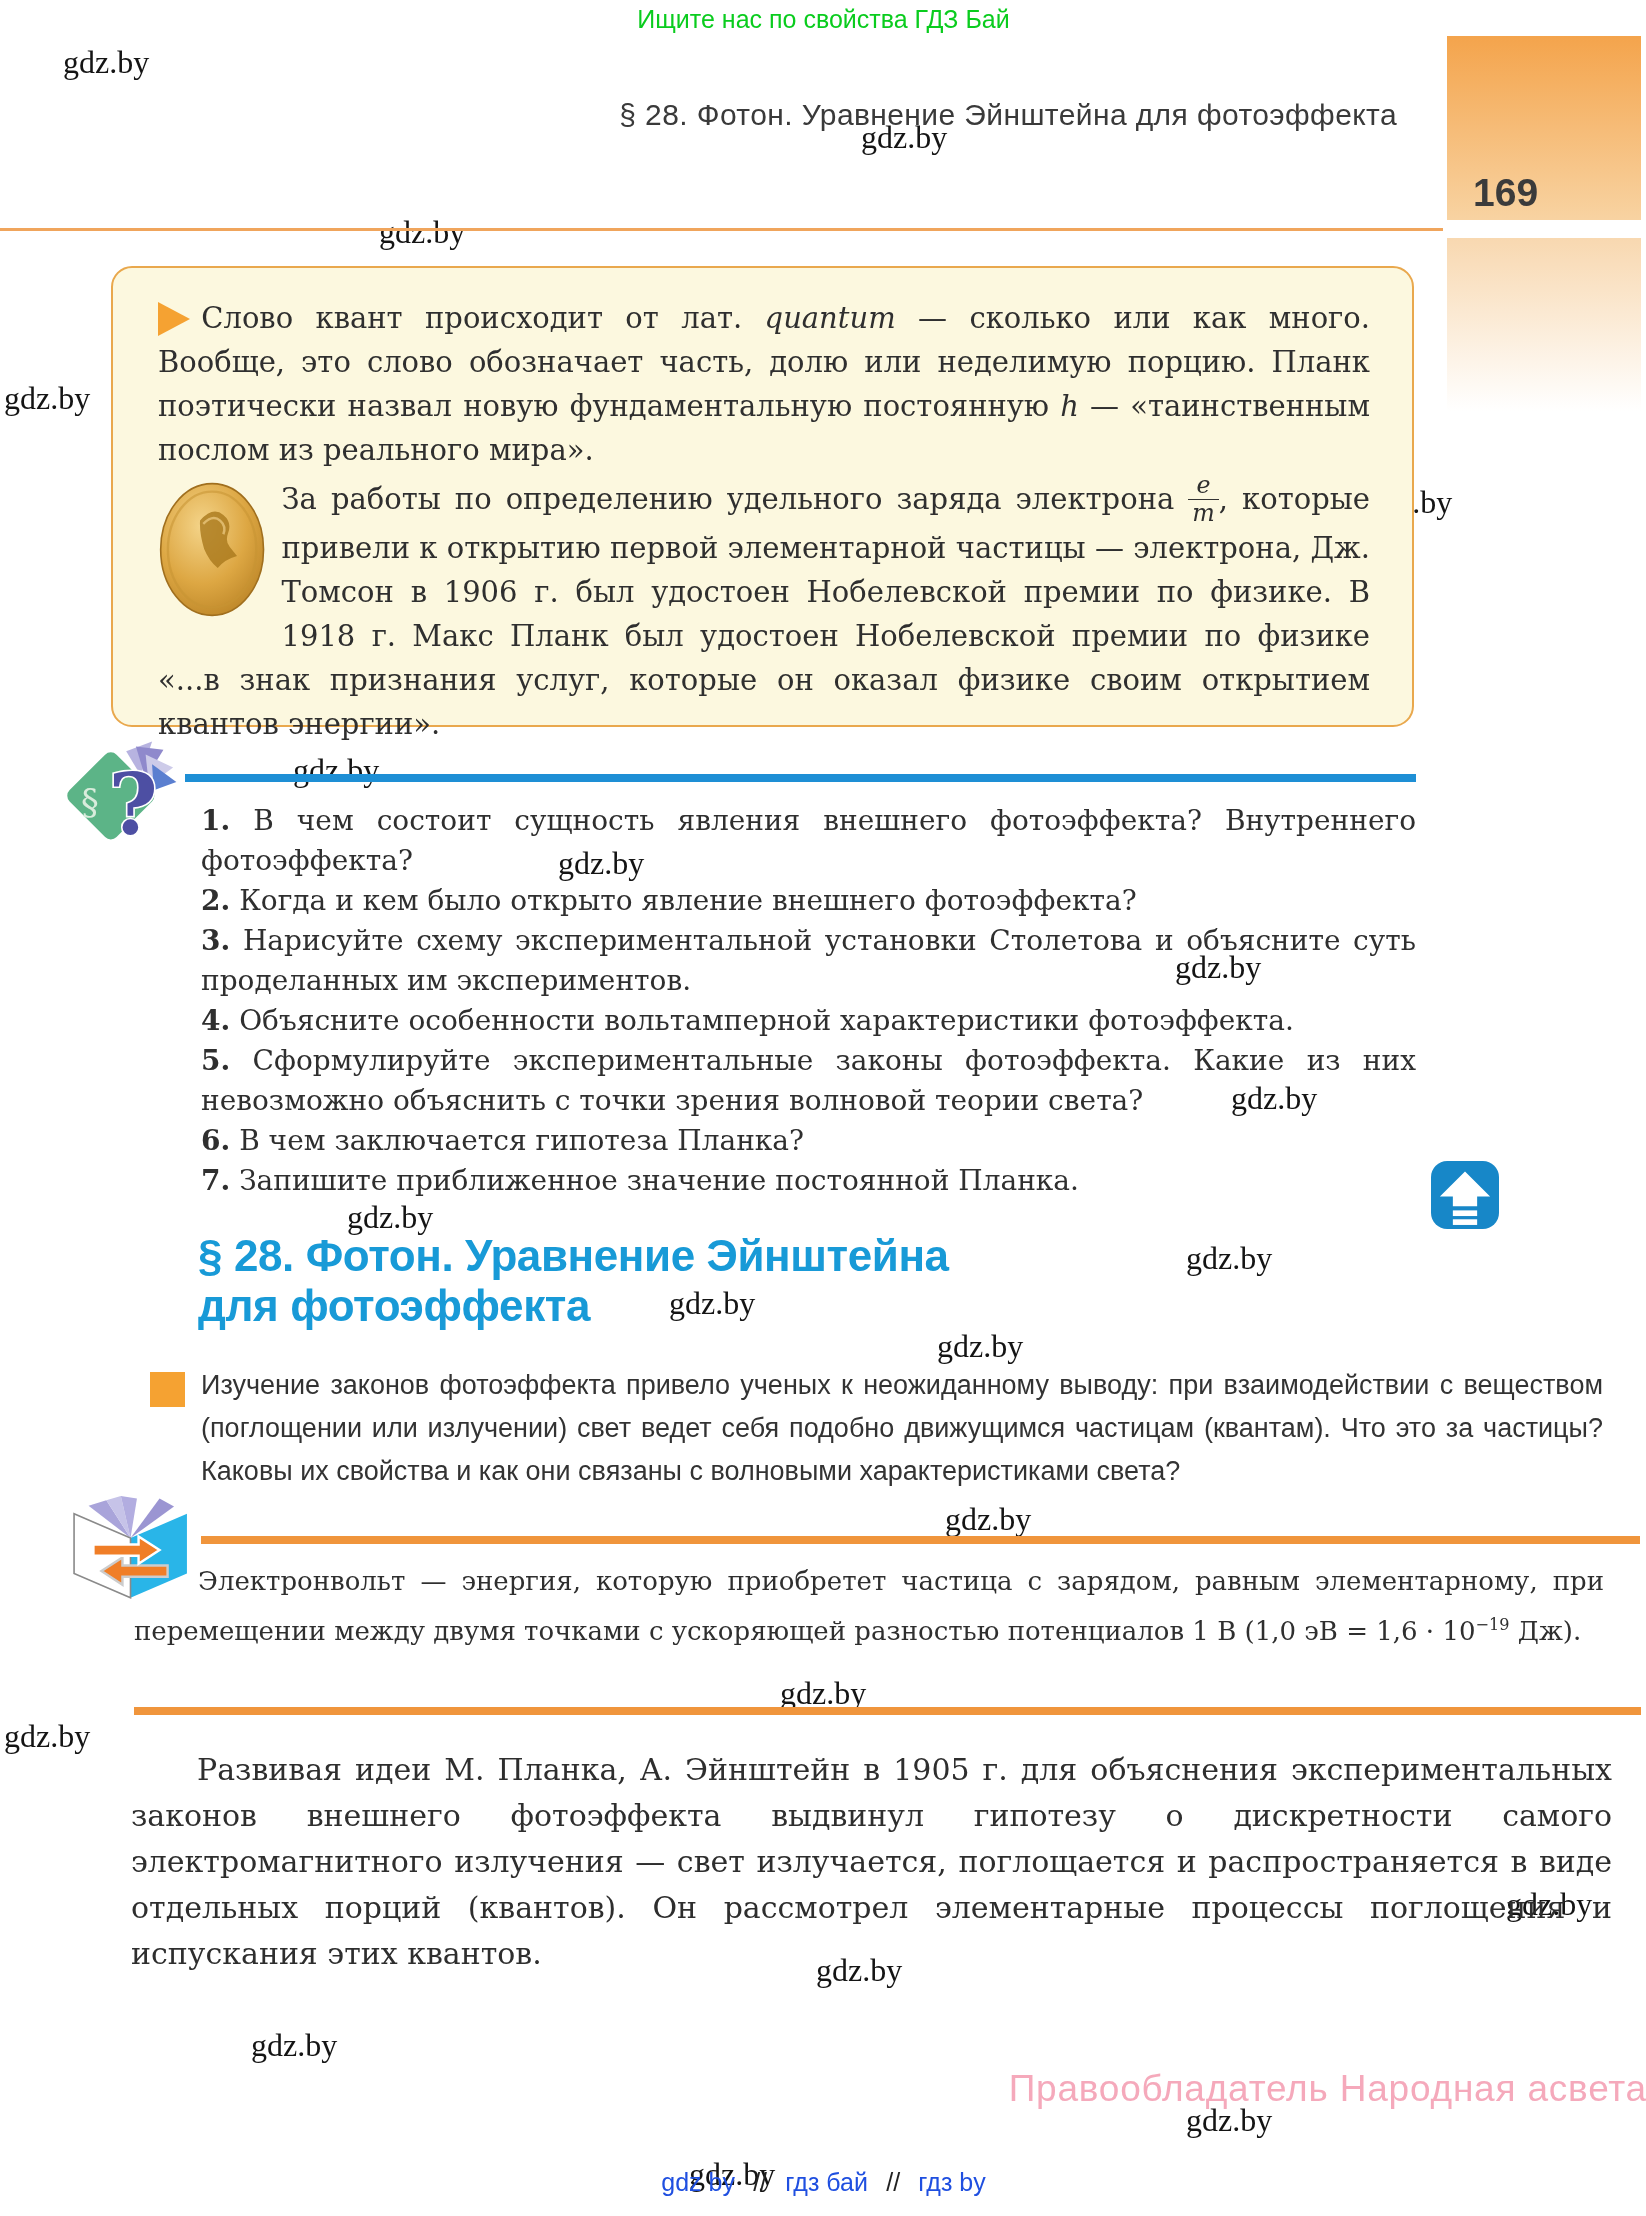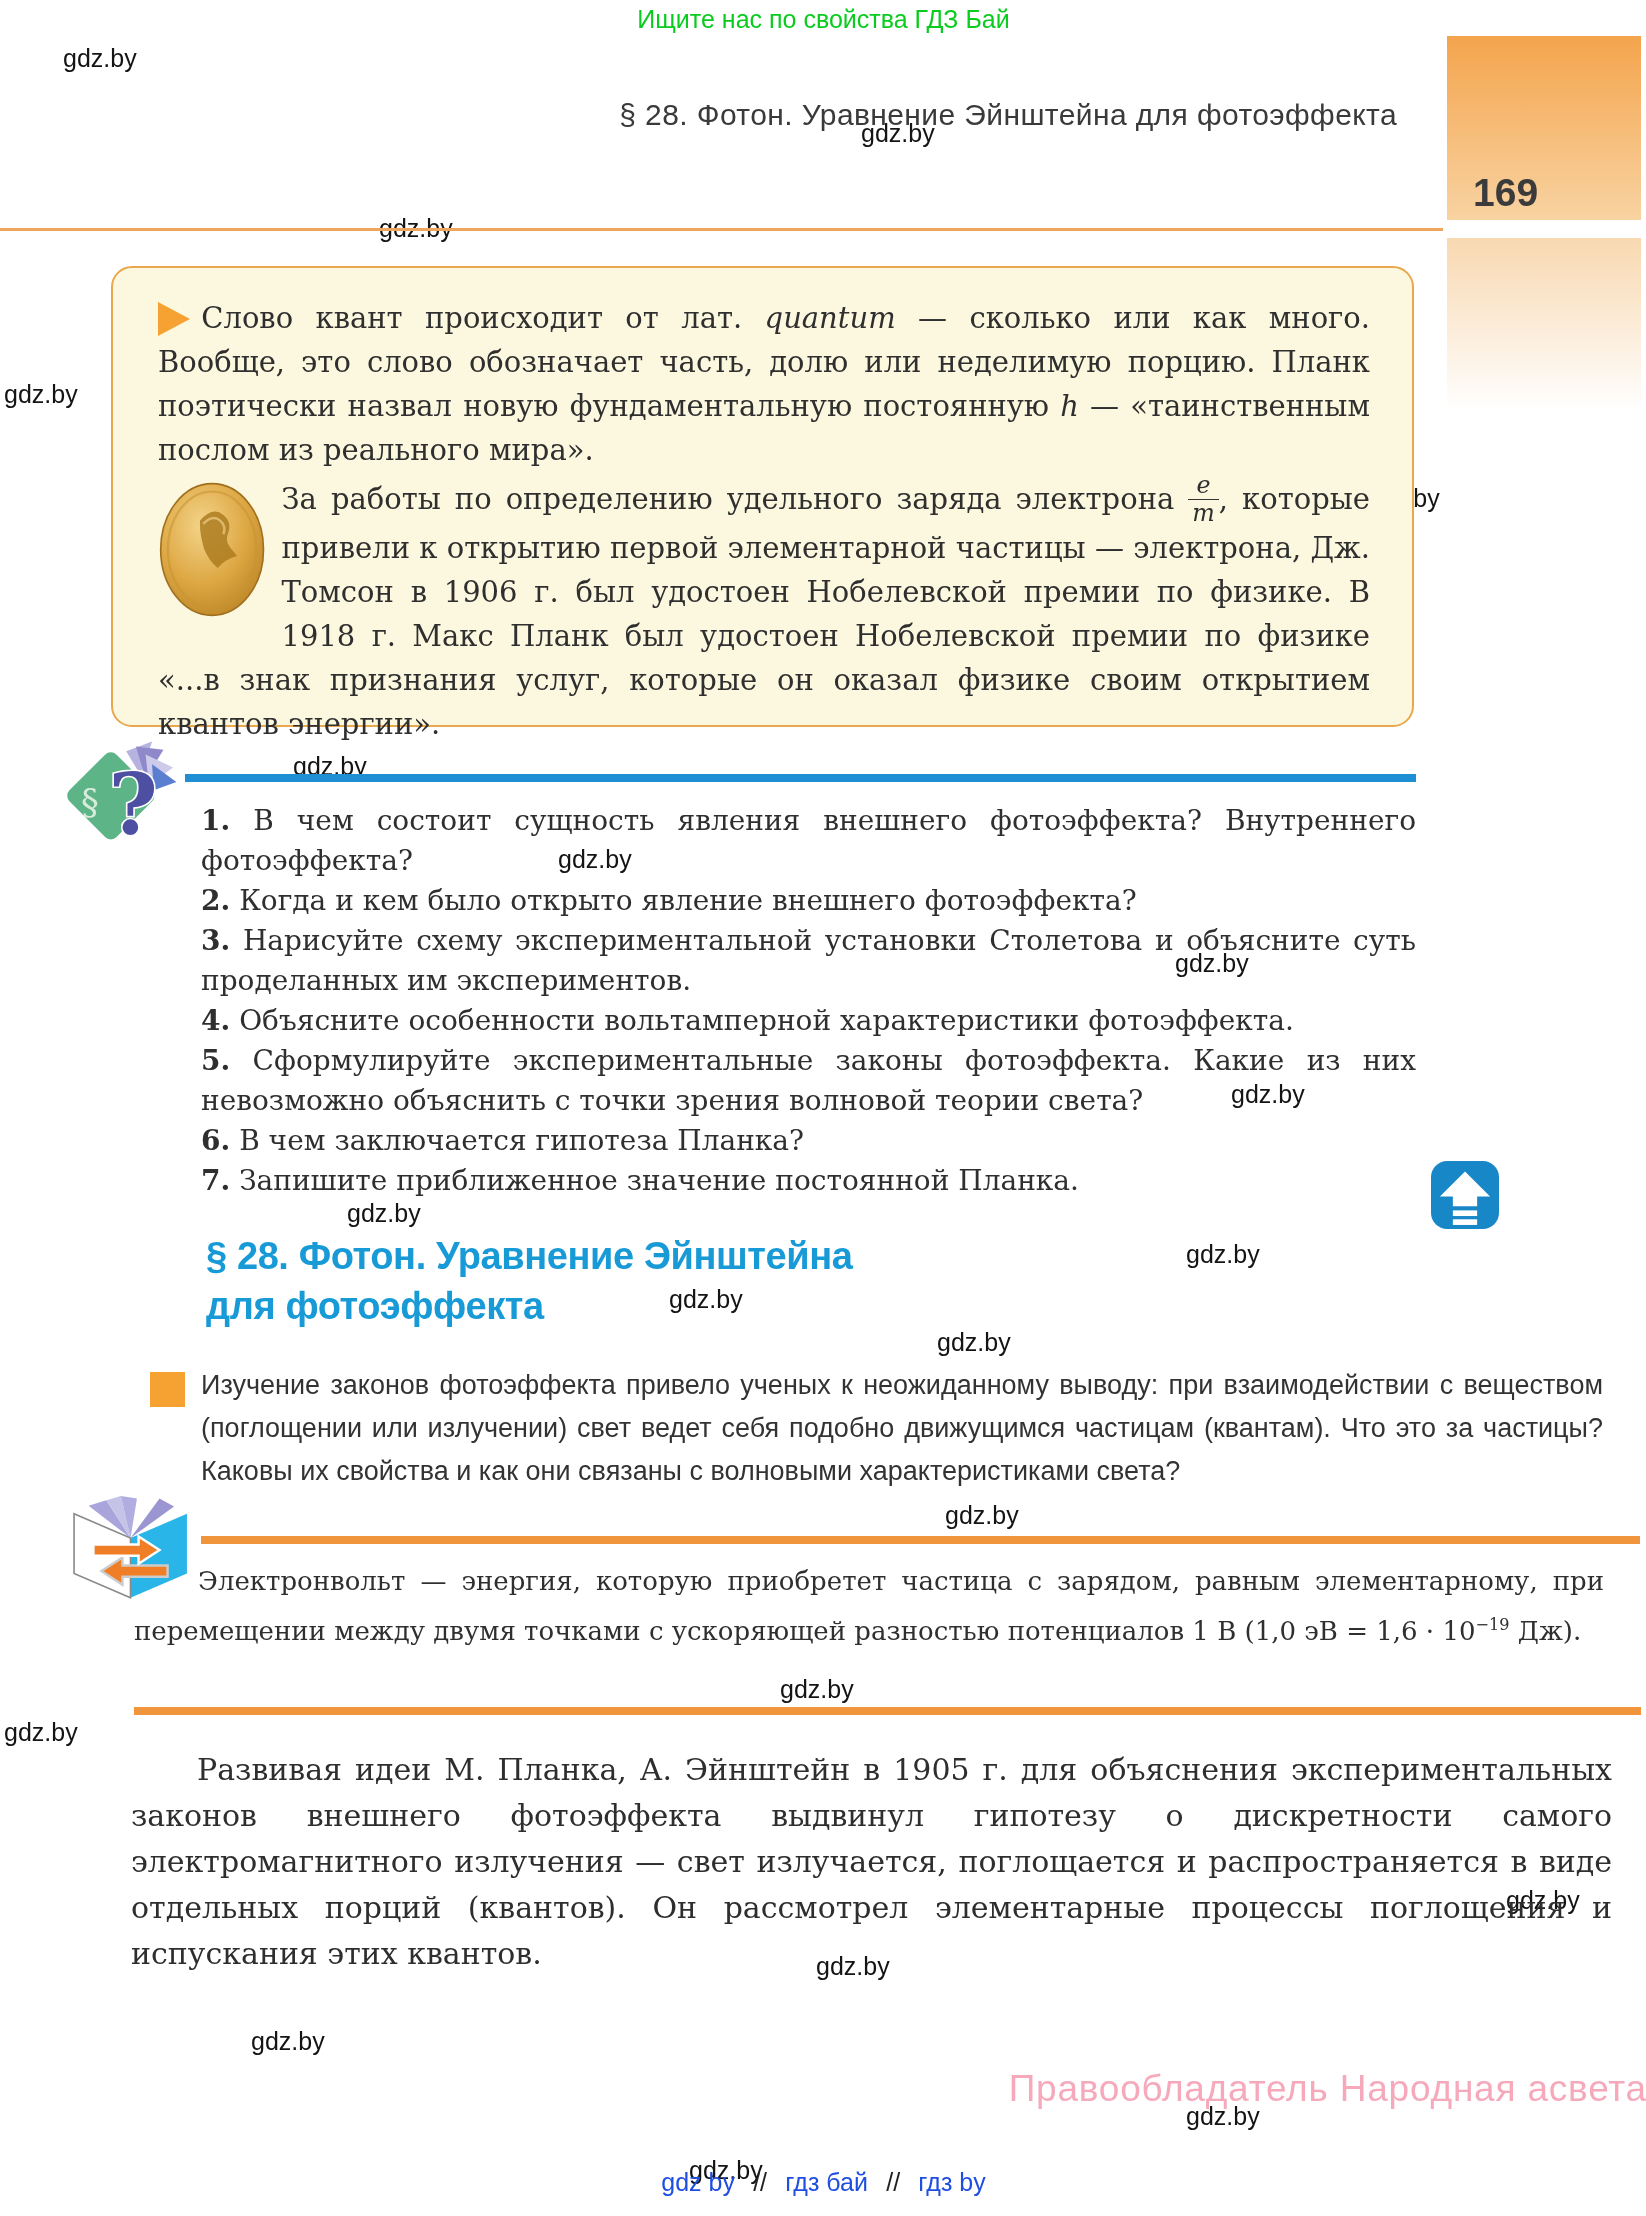--- a/index.html
+++ b/index.html
@@ -3,21 +3,21 @@
 <meta charset="utf-8">
 <style>
   * { margin:0; padding:0; box-sizing:border-box; }
   body { background:#888; }
   .page { position:relative; width:1647px; height:2216px; background:#ffffff;
           font-family:"DejaVu Serif", serif; color:#2e2e2e; overflow:hidden; margin:0 auto; }
 
   .banner { position:absolute; left:0; right:0; top:4.8px; text-align:center;
             font-family:"Liberation Sans", sans-serif; font-size:25px; color:#0acc1e; }
 
-  .wm { position:absolute; font-family:Liberation Sans, sans-serif; font-size:25px;
+  .wm { position:absolute; font-family:Liberation Serif, serif; font-size:32px;
         color:#141414; white-space:nowrap; }
 
   .header-title { position:absolute; right:250px; top:98px;
                   font-family:"Liberation Sans", sans-serif; font-size:30px; color:#3a3a3a;
                   letter-spacing:0.4px; white-space:nowrap; }
   .num-box { position:absolute; left:1447px; top:36px; width:194px; height:184px;
              background:linear-gradient(180deg,#f4a44c 0%,#f8d3a2 100%); }
   .num-box .num { position:absolute; left:26px; bottom:4.8px;
                   font-family:"Liberation Sans", sans-serif; font-weight:bold;
                   font-size:39px; color:#3b3b3b; }
@@ -41,23 +41,23 @@
 
   .q-icon { position:absolute; left:55px; top:740px; }
   .q-rule { position:absolute; left:185px; top:774px; width:1231px; height:8px; background:#1e8fd5; }
   .questions { position:absolute; left:201px; top:801px; width:1215px;
                font-size:28px; line-height:40px; text-align:justify; color:#2f2f2f; }
   .questions p { margin:0; }
   .questions b { font-weight:bold; }
 
   .top-btn { position:absolute; left:1431px; top:1161px; width:68px; height:68px; cursor:pointer; }
 
-  .sec-head { position:absolute; left:206px; top:1231px;
+  .sec-head { position:absolute; left:198px; top:1231px;
               font-family:"Liberation Sans", sans-serif; font-weight:bold;
-              font-size:38px; line-height:50px; color:#189ad7; letter-spacing:-0.4px; }
+              font-size:44px; line-height:50px; color:#189ad7; letter-spacing:-0.4px; }
 
   .sq { position:absolute; left:150px; top:1372px; width:35px; height:35px; background:#f5a232; }
   .sec-intro { position:absolute; left:201px; top:1364px; width:1402px;
                font-family:"Liberation Sans", sans-serif; font-size:27px; line-height:43px;
                color:#333; text-align:justify; }
 
   .book-icon { position:absolute; left:66px; top:1496px; }
   .rule-top { position:absolute; left:201px; top:1536px; width:1439px; height:8px; background:#f0953c; }
   .definition { position:absolute; left:134px; top:1560px; width:1470px;
                 font-size:26px; line-height:43px; text-align:justify; text-indent:64px; color:#2f2f2f; }

